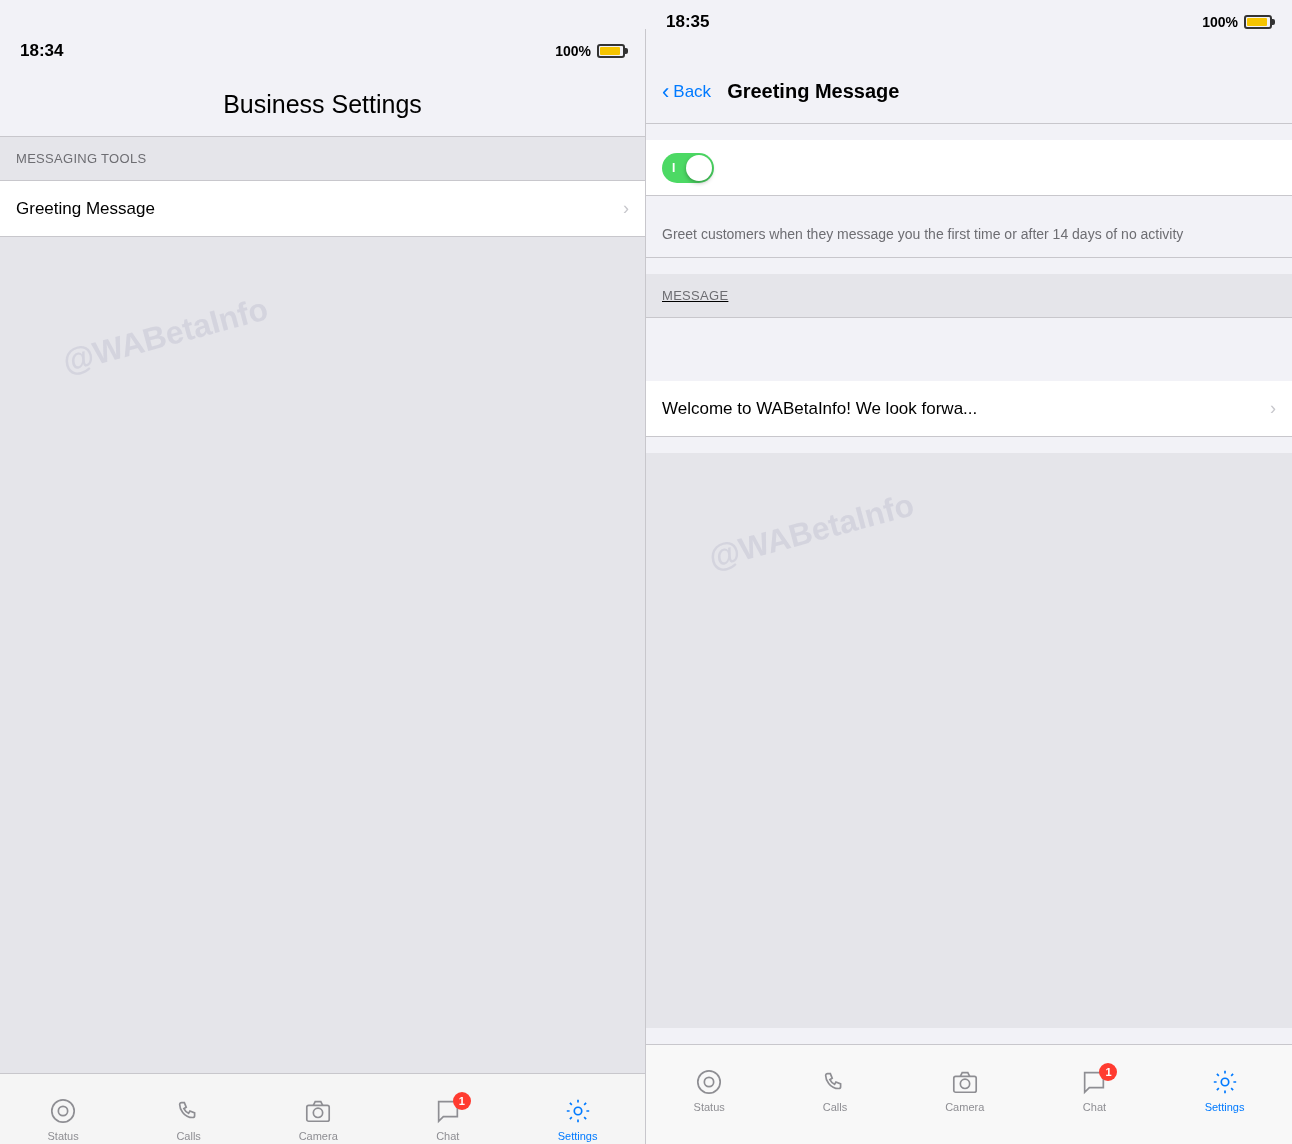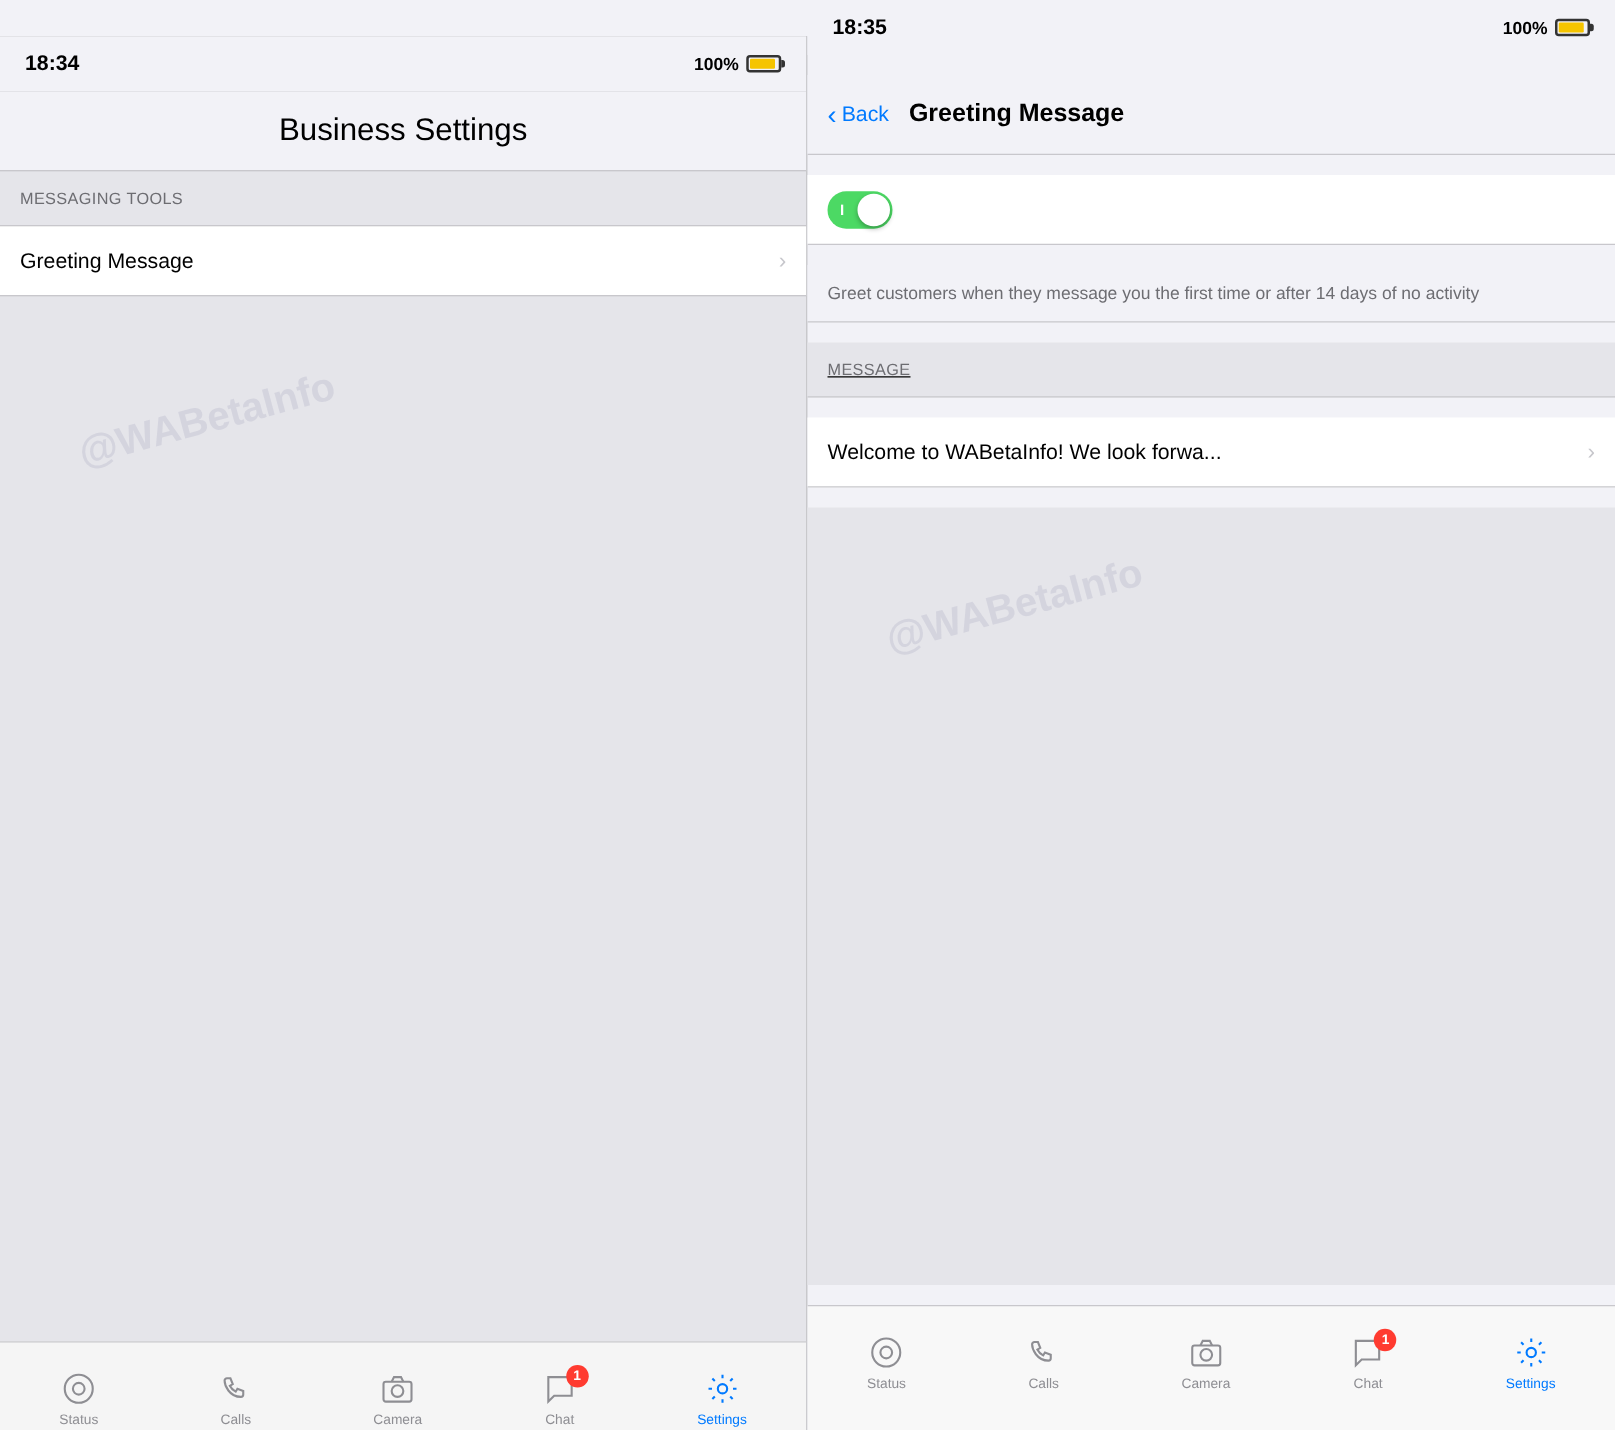--- a/index.html
+++ b/index.html
@@ -325,20 +325,21 @@
     }
 
     .message-row {
       background: #fff;
       height: 56px;
       display: flex;
       align-items: center;
       padding: 0 16px;
       border-bottom: 1px solid #c8c7cc;
       cursor: pointer;
+      margin-top: 47px;
     }
 
     .message-text {
       flex: 1;
       font-size: 17px;
       color: #000;
     }
 
     .right-content-area {
       flex: 1;

